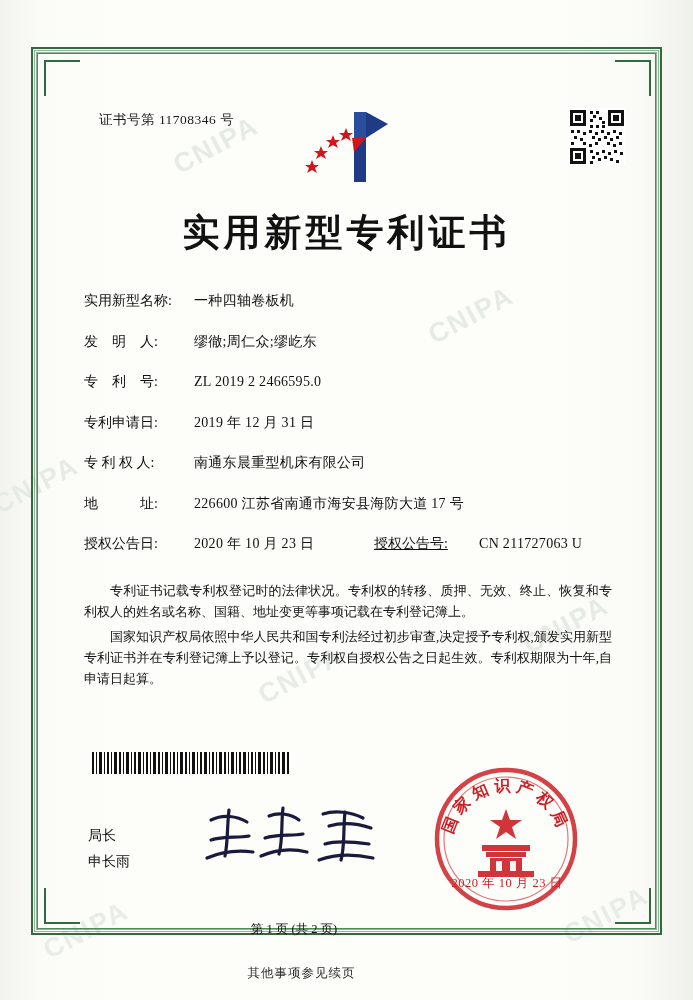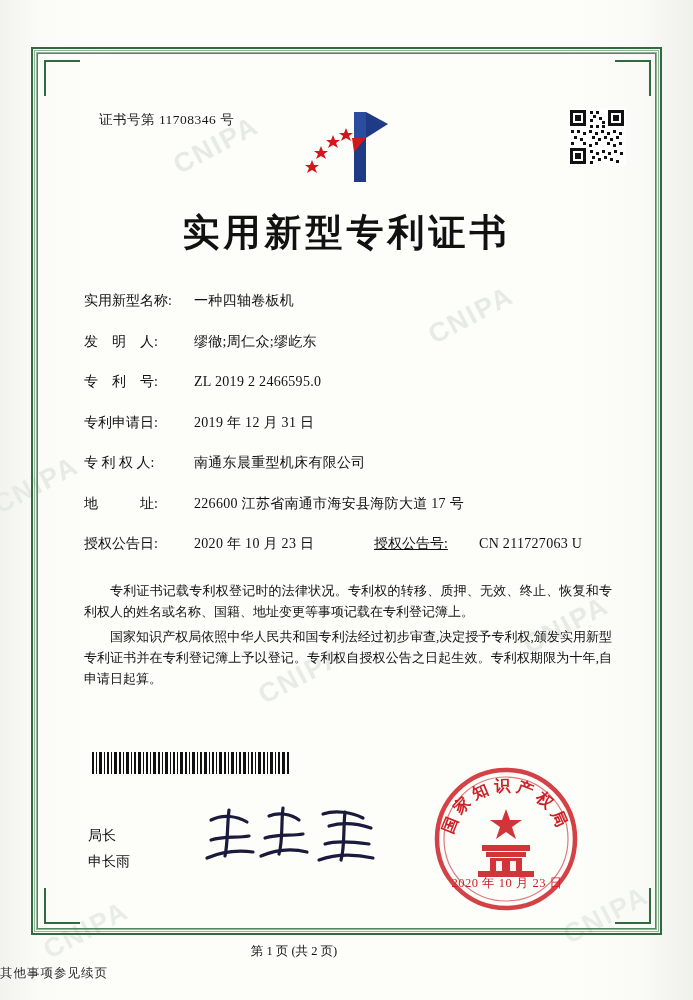--- a/index.html
+++ b/index.html
@@ -227,27 +227,27 @@
 
   
   .page-num {
     position: absolute;
     left: 0;
     top: 921px;
     width: 588px;
     text-align: center;
     font-size: 12.5px;
     color: #111;
-    margin-top: 22px;
   }
   .note {
     position: absolute;
     left: 0;
     top: 965px;
     width: 603px;
+    text-align: center;
     font-size: 12.5px;
     color: #2b2b2b;
     letter-spacing: 1px;
   }
 </style>
 </head>
 <body>
 
 <div class="page">
 

